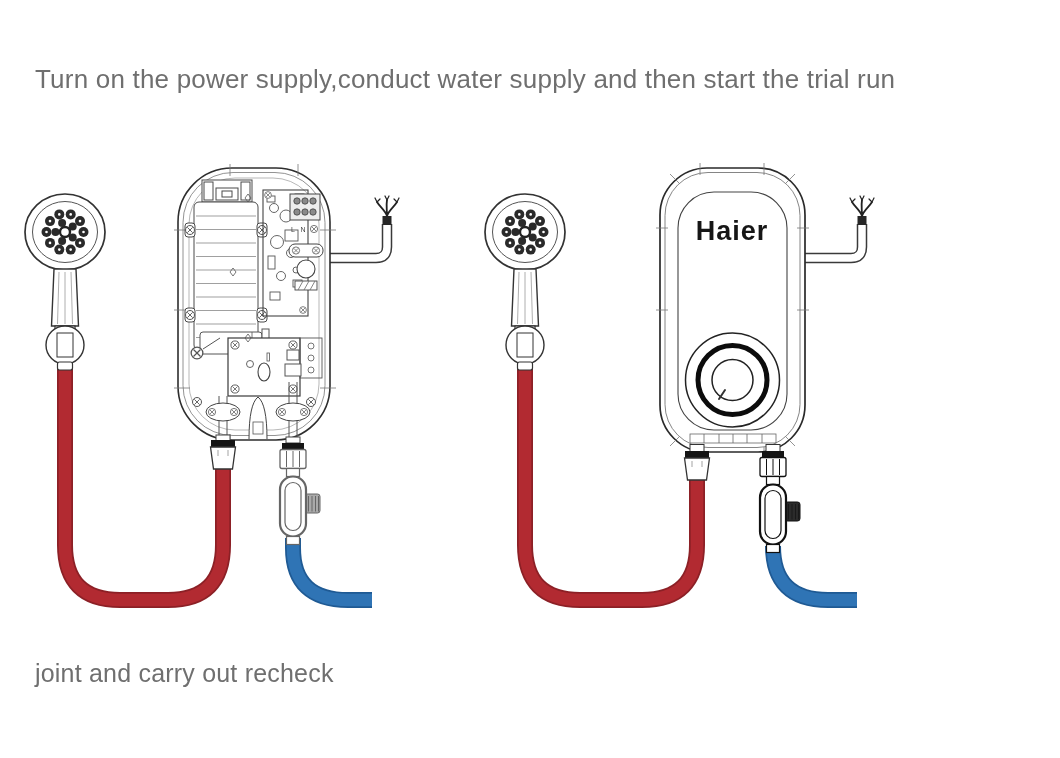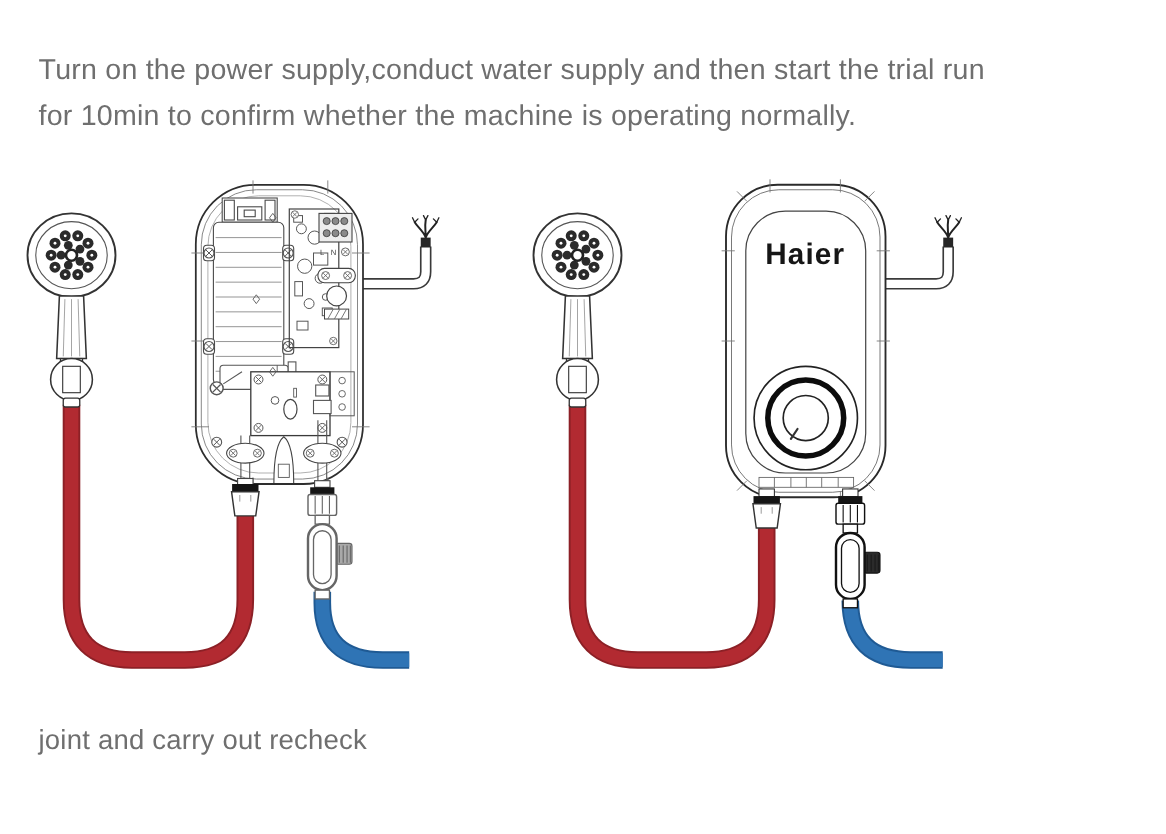--- a/index.html
+++ b/index.html
@@ -1,21 +1,21 @@
 <!DOCTYPE html>
 <html style="--hot-pipe: #b22a31; --hot-dark: #8c2026; --cold-pipe: #2f74b5; --cold-dark: #1f5a94; --text-color: #6f6f6f; --line-color: #333333;"><head>
 <meta charset="utf-8">
 <style>
   html,body { margin:0; padding:0; }
   body {
     width:1060px; height:758px; background:#ffffff; position:relative;
     font-family:"Liberation Sans", sans-serif; overflow:hidden;
   }
   .instruction {
-    position:absolute; left:35px; top:42px; width:990px;
+    position:absolute; left:35px; top:58px; width:990px;
     font-size:26px; line-height:42px; color:var(--text-color,#6f6f6f);
     letter-spacing:0.2px;
   }
   .note {
     position:absolute; left:35px; top:655px; width:990px;
     font-size:25px; line-height:37px; color:var(--text-color,#6f6f6f);
     letter-spacing:0.2px;
   }
   svg.diagram { position:absolute; left:0; top:150px; }
   .thin { stroke:#777; fill:none; stroke-width:0.8; }
@@ -34,21 +34,20 @@
     letter-spacing:2px;
   }
 </style>
 </head>
 <body>
 
 <div>
 
   <div class="instruction">
     <div>Turn on the power supply,conduct water supply and then start the trial run</div>
-    <div>for 10min to confirm whether the machine is operating normally.</div>
   </div>
 
   <svg class="diagram" width="1060" height="510" viewBox="0 0 1060 510">
     <defs>
 
       <g id="screw">
         <circle r="4.5" fill="#fff" stroke="#555" stroke-width="1"></circle>
         <line x1="-2.7" y1="-2.7" x2="2.7" y2="2.7" stroke="#555" stroke-width="0.9"></line>
         <line x1="-2.7" y1="2.7" x2="2.7" y2="-2.7" stroke="#555" stroke-width="0.9"></line>
       </g>

